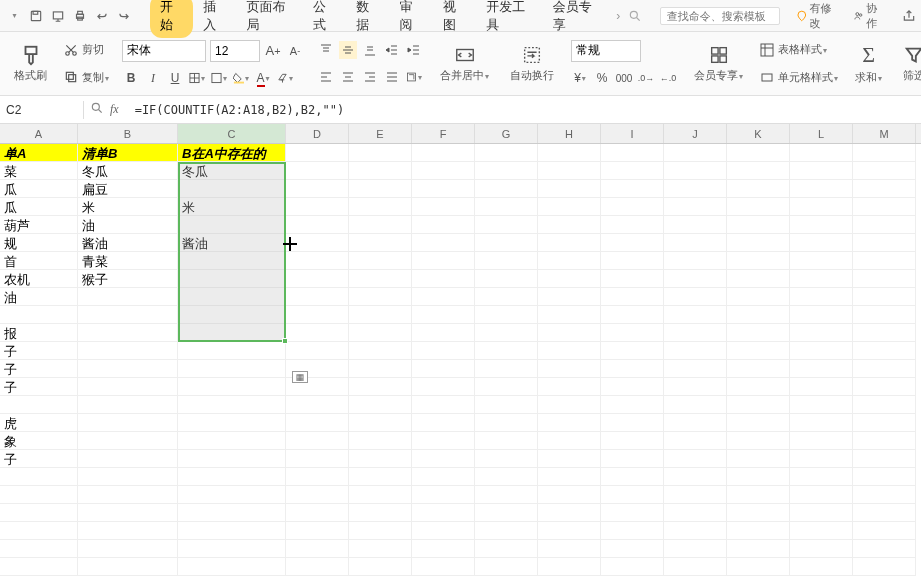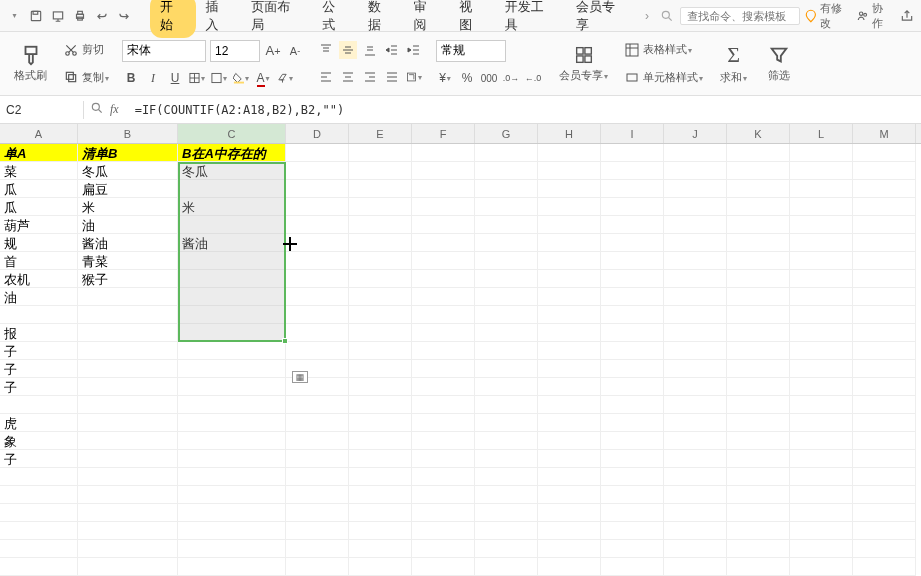--- a/index.html
+++ b/index.html
@@ -5,21 +5,21 @@
 * { margin: 0; padding: 0; box-sizing: border-box; font-family: "宋体", SimSun, sans-serif; }
 body { background: #fff; width: 921px; height: 576px; overflow: hidden; font-size: 12px; position: relative; }
 
 .menubar { display: flex; align-items: center; height: 32px; padding: 0 4px; border-bottom: 1px solid #e0e0e0; background: #f8f8f8; }
 .menubar-left { display: flex; align-items: center; gap: 2px; }
 .quick-icon { width: 20px; height: 20px; display: flex; align-items: center; justify-content: center; color: #666; cursor: pointer; }
 .quick-icon svg { width: 14px; height: 14px; }
 .menubar-tabs { display: flex; align-items: center; margin-left: 16px; gap: 0; }
 .menu-tab { padding: 4px 10px; color: #333; cursor: pointer; font-size: 13px; }
 .menu-tab.active { background: #ffd966; border-radius: 12px; color: #000; }
-.menubar-right { margin-left: auto; display: flex; align-items: center; gap: 4px; }
+.menubar-right { margin-left: auto; display: flex; align-items: center; gap: 16px; }
 .search-box { border: 1px solid #ddd; padding: 2px 6px; font-size: 11px; color: #aaa; width: 120px; border-radius: 2px; }
 .status-pill { color: #666; font-size: 11px; display: flex; align-items: center; gap: 2px; }
 
 .toolbar { display: flex; align-items: stretch; height: 64px; background: #fafafa; border-bottom: 1px solid #e0e0e0; padding: 2px 4px; }
 .tool-group { display: flex; flex-direction: column; justify-content: center; padding: 2px 6px; border-right: 1px solid transparent; }
 .tool-group.vert { justify-content: space-around; }
 .tool-btn-lg { display: flex; flex-direction: column; align-items: center; gap: 2px; color: #555; cursor: pointer; padding: 2px 4px; }
 .tool-btn-lg svg { width: 22px; height: 22px; }
 .tool-label { font-size: 11px; color: #555; white-space: nowrap; }
 .tool-row { display: flex; align-items: center; gap: 4px; padding: 1px 0; }
@@ -243,20 +243,38 @@
             <path d="M2 3h10M2 7h10M2 11h10"></path>
           </svg>
         </span>
       <span class="mini drop-caret">
           <svg width="14" height="14" viewBox="0 0 14 14" stroke="#555" fill="none">
             <rect x="2" y="2" width="10" height="10"></rect>
             <path d="M4 4h6v6"></path>
           </svg>
         </span>
     </div>
+  </div>
+  <div class="tool-group">
+    <div class="tool-btn-lg">
+        <svg viewBox="0 0 24 24" fill="none" stroke="#555" stroke-width="1.5">
+          <rect x="3" y="6" width="18" height="12"></rect>
+          <path d="M8 10l-3 2 3 2M16 10l3 2-3 2"></path>
+        </svg>
+        <span class="tool-label drop-caret">合并居中</span>
+      </div>
+  </div>
+  <div class="tool-group">
+    <div class="tool-btn-lg">
+        <svg viewBox="0 0 24 24" fill="none" stroke="#555" stroke-width="1.5">
+          <rect x="4" y="4" width="16" height="16" stroke-dasharray="2 2"></rect>
+          <path d="M7 9h10M7 13h7l-2-2m2 2l-2 2"></path>
+        </svg>
+        <span class="tool-label">自动换行</span>
+      </div>
   </div>
   <div class="tool-group vert">
     <div class="tool-row">
         <input class="font-select" style="width: 70px;" value="常规">
       </div>
     <div class="tool-row">
       <span class="mini drop-caret">¥</span>
       <span class="mini">%</span>
       <span class="mini" style="font-size:10px">000</span>
       <span class="mini" style="font-size:9px">.0→</span>

